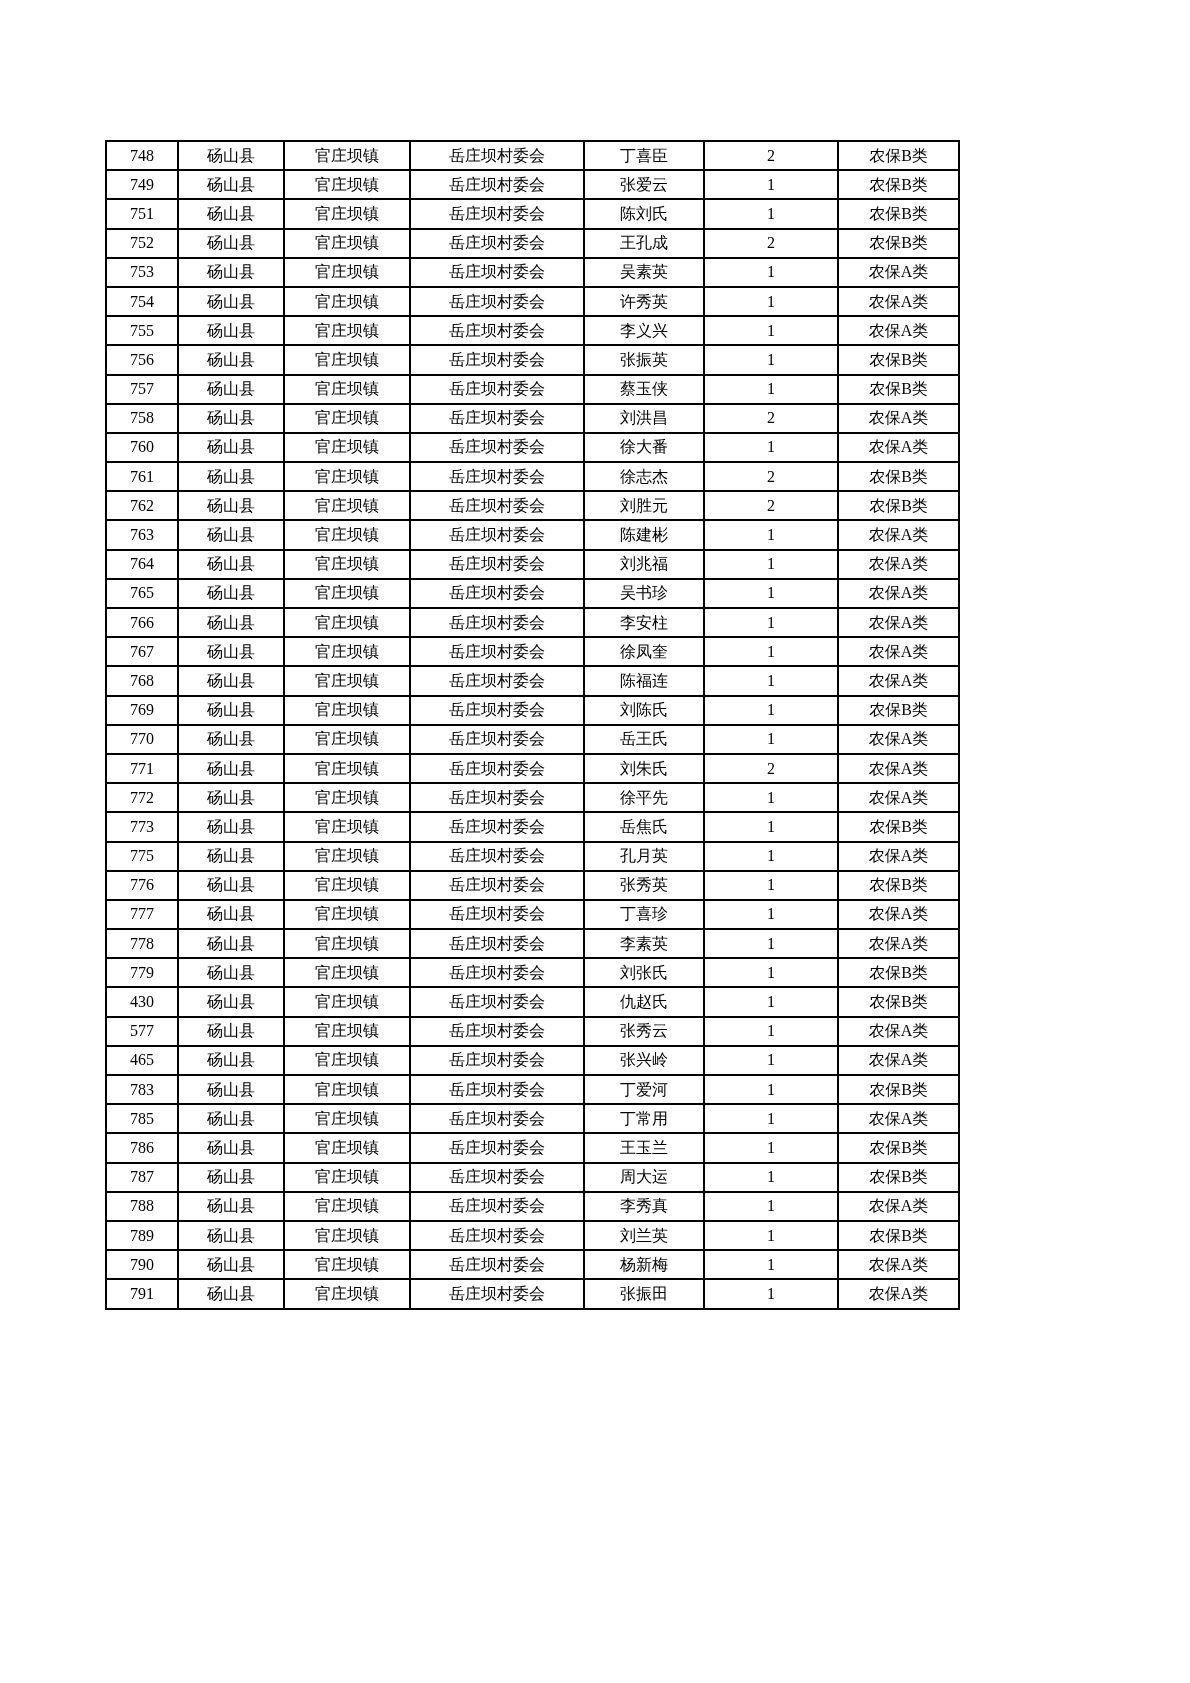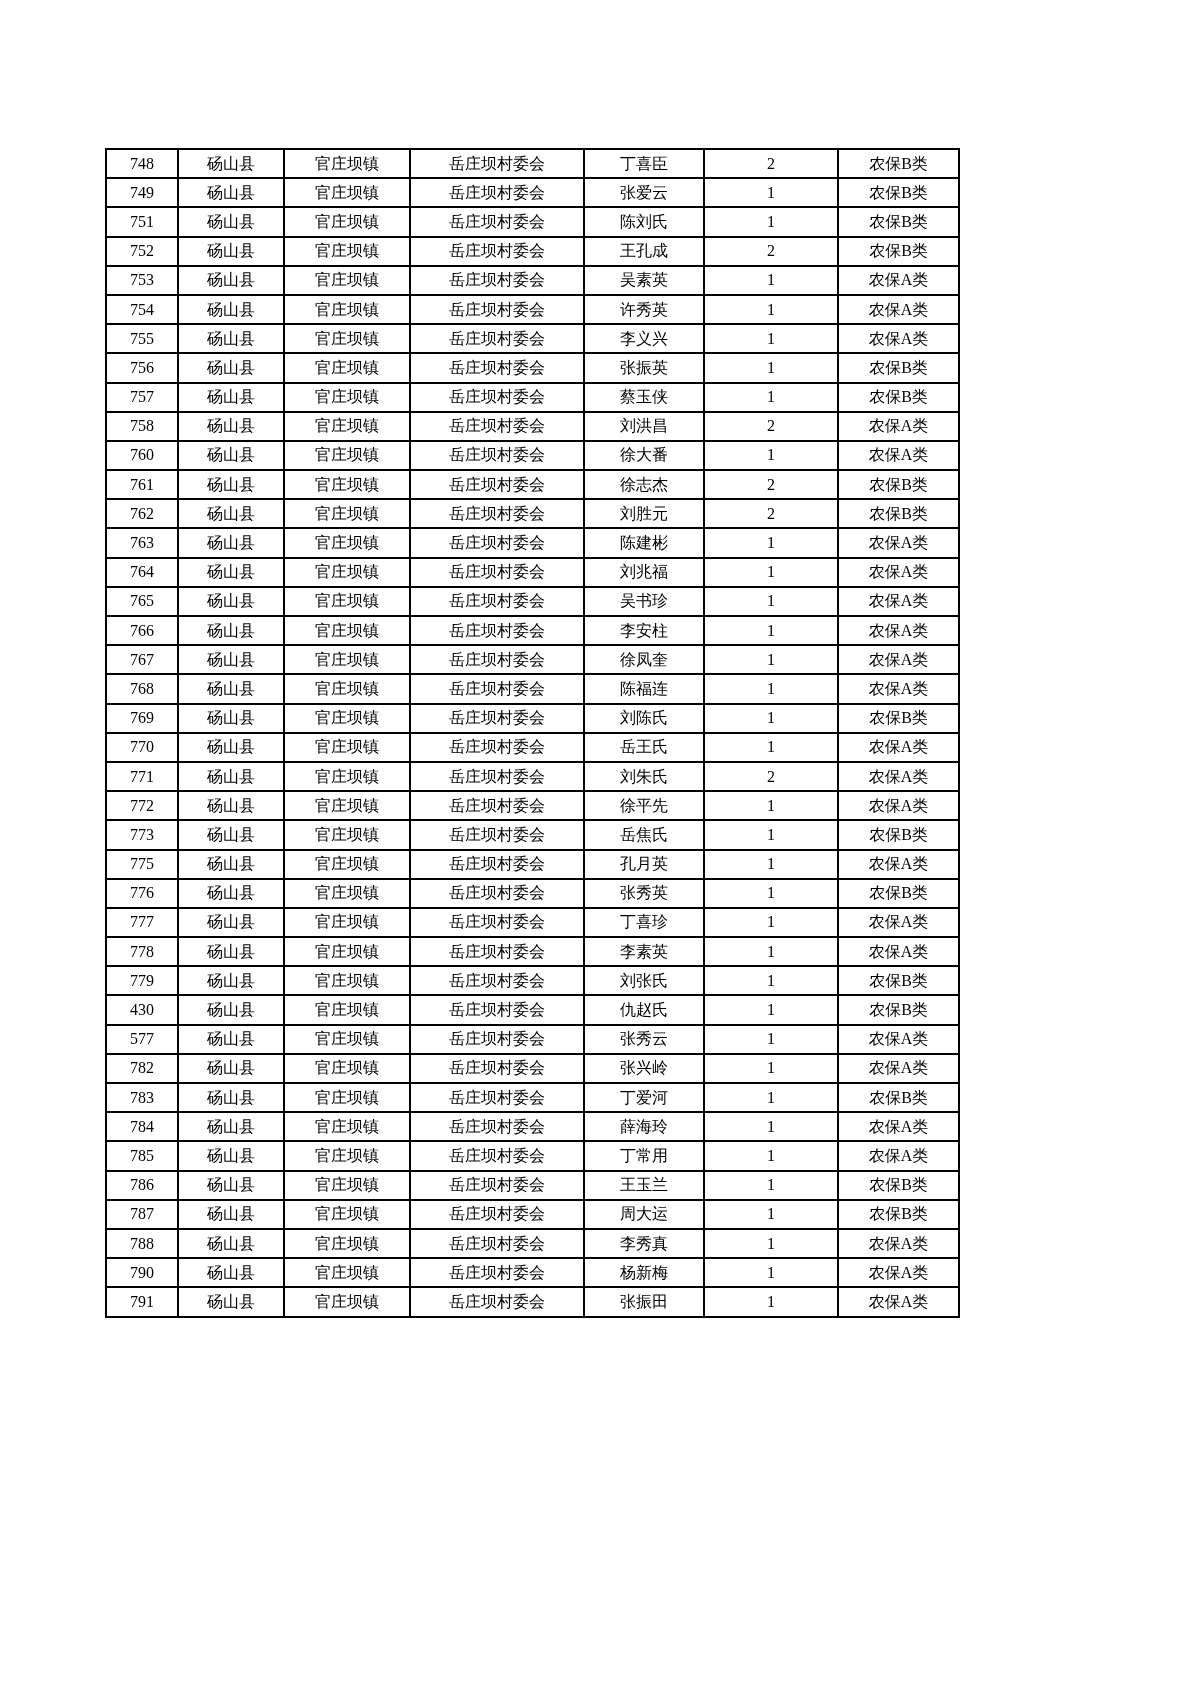--- a/index.html
+++ b/index.html
@@ -16,21 +16,21 @@
     color: #000000;
   }
   .page {
     position: absolute;
     inset: 0;
     background: #ffffff;
   }
   table.roster {
     position: absolute;
     left: 105px;
-    top: 148px;
+    top: 140px;
     width: 853px;
     border-collapse: collapse;
     table-layout: fixed;
     padding-left: 36px;
   }
   table.roster td {
     border: 2px solid #000000;
     height: 29.2px;
     padding: 0 2px;
     text-align: center;
@@ -370,48 +370,39 @@
     <td>577</td>
     <td>砀山县</td>
     <td>官庄坝镇</td>
     <td>岳庄坝村委会</td>
     <td>张秀云</td>
     <td>1</td>
     <td>农保A类</td>
   </tr>
 
   <tr>
-    <td>782</td>
+    <td>465</td>
     <td>砀山县</td>
     <td>官庄坝镇</td>
     <td>岳庄坝村委会</td>
     <td>张兴岭</td>
     <td>1</td>
     <td>农保A类</td>
   </tr>
 
   <tr>
     <td>783</td>
     <td>砀山县</td>
     <td>官庄坝镇</td>
     <td>岳庄坝村委会</td>
     <td>丁爱河</td>
     <td>1</td>
     <td>农保B类</td>
   </tr>
 
-  <tr>
-    <td>784</td>
-    <td>砀山县</td>
-    <td>官庄坝镇</td>
-    <td>岳庄坝村委会</td>
-    <td>薛海玲</td>
-    <td>1</td>
-    <td>农保A类</td>
-  </tr>
 
   <tr>
     <td>785</td>
     <td>砀山县</td>
     <td>官庄坝镇</td>
     <td>岳庄坝村委会</td>
     <td>丁常用</td>
     <td>1</td>
     <td>农保A类</td>
   </tr>
@@ -439,20 +430,29 @@
   <tr>
     <td>788</td>
     <td>砀山县</td>
     <td>官庄坝镇</td>
     <td>岳庄坝村委会</td>
     <td>李秀真</td>
     <td>1</td>
     <td>农保A类</td>
   </tr>
 
+  <tr>
+    <td>789</td>
+    <td>砀山县</td>
+    <td>官庄坝镇</td>
+    <td>岳庄坝村委会</td>
+    <td>刘兰英</td>
+    <td>1</td>
+    <td>农保B类</td>
+  </tr>
 
   <tr>
     <td>790</td>
     <td>砀山县</td>
     <td>官庄坝镇</td>
     <td>岳庄坝村委会</td>
     <td>杨新梅</td>
     <td>1</td>
     <td>农保A类</td>
   </tr>

